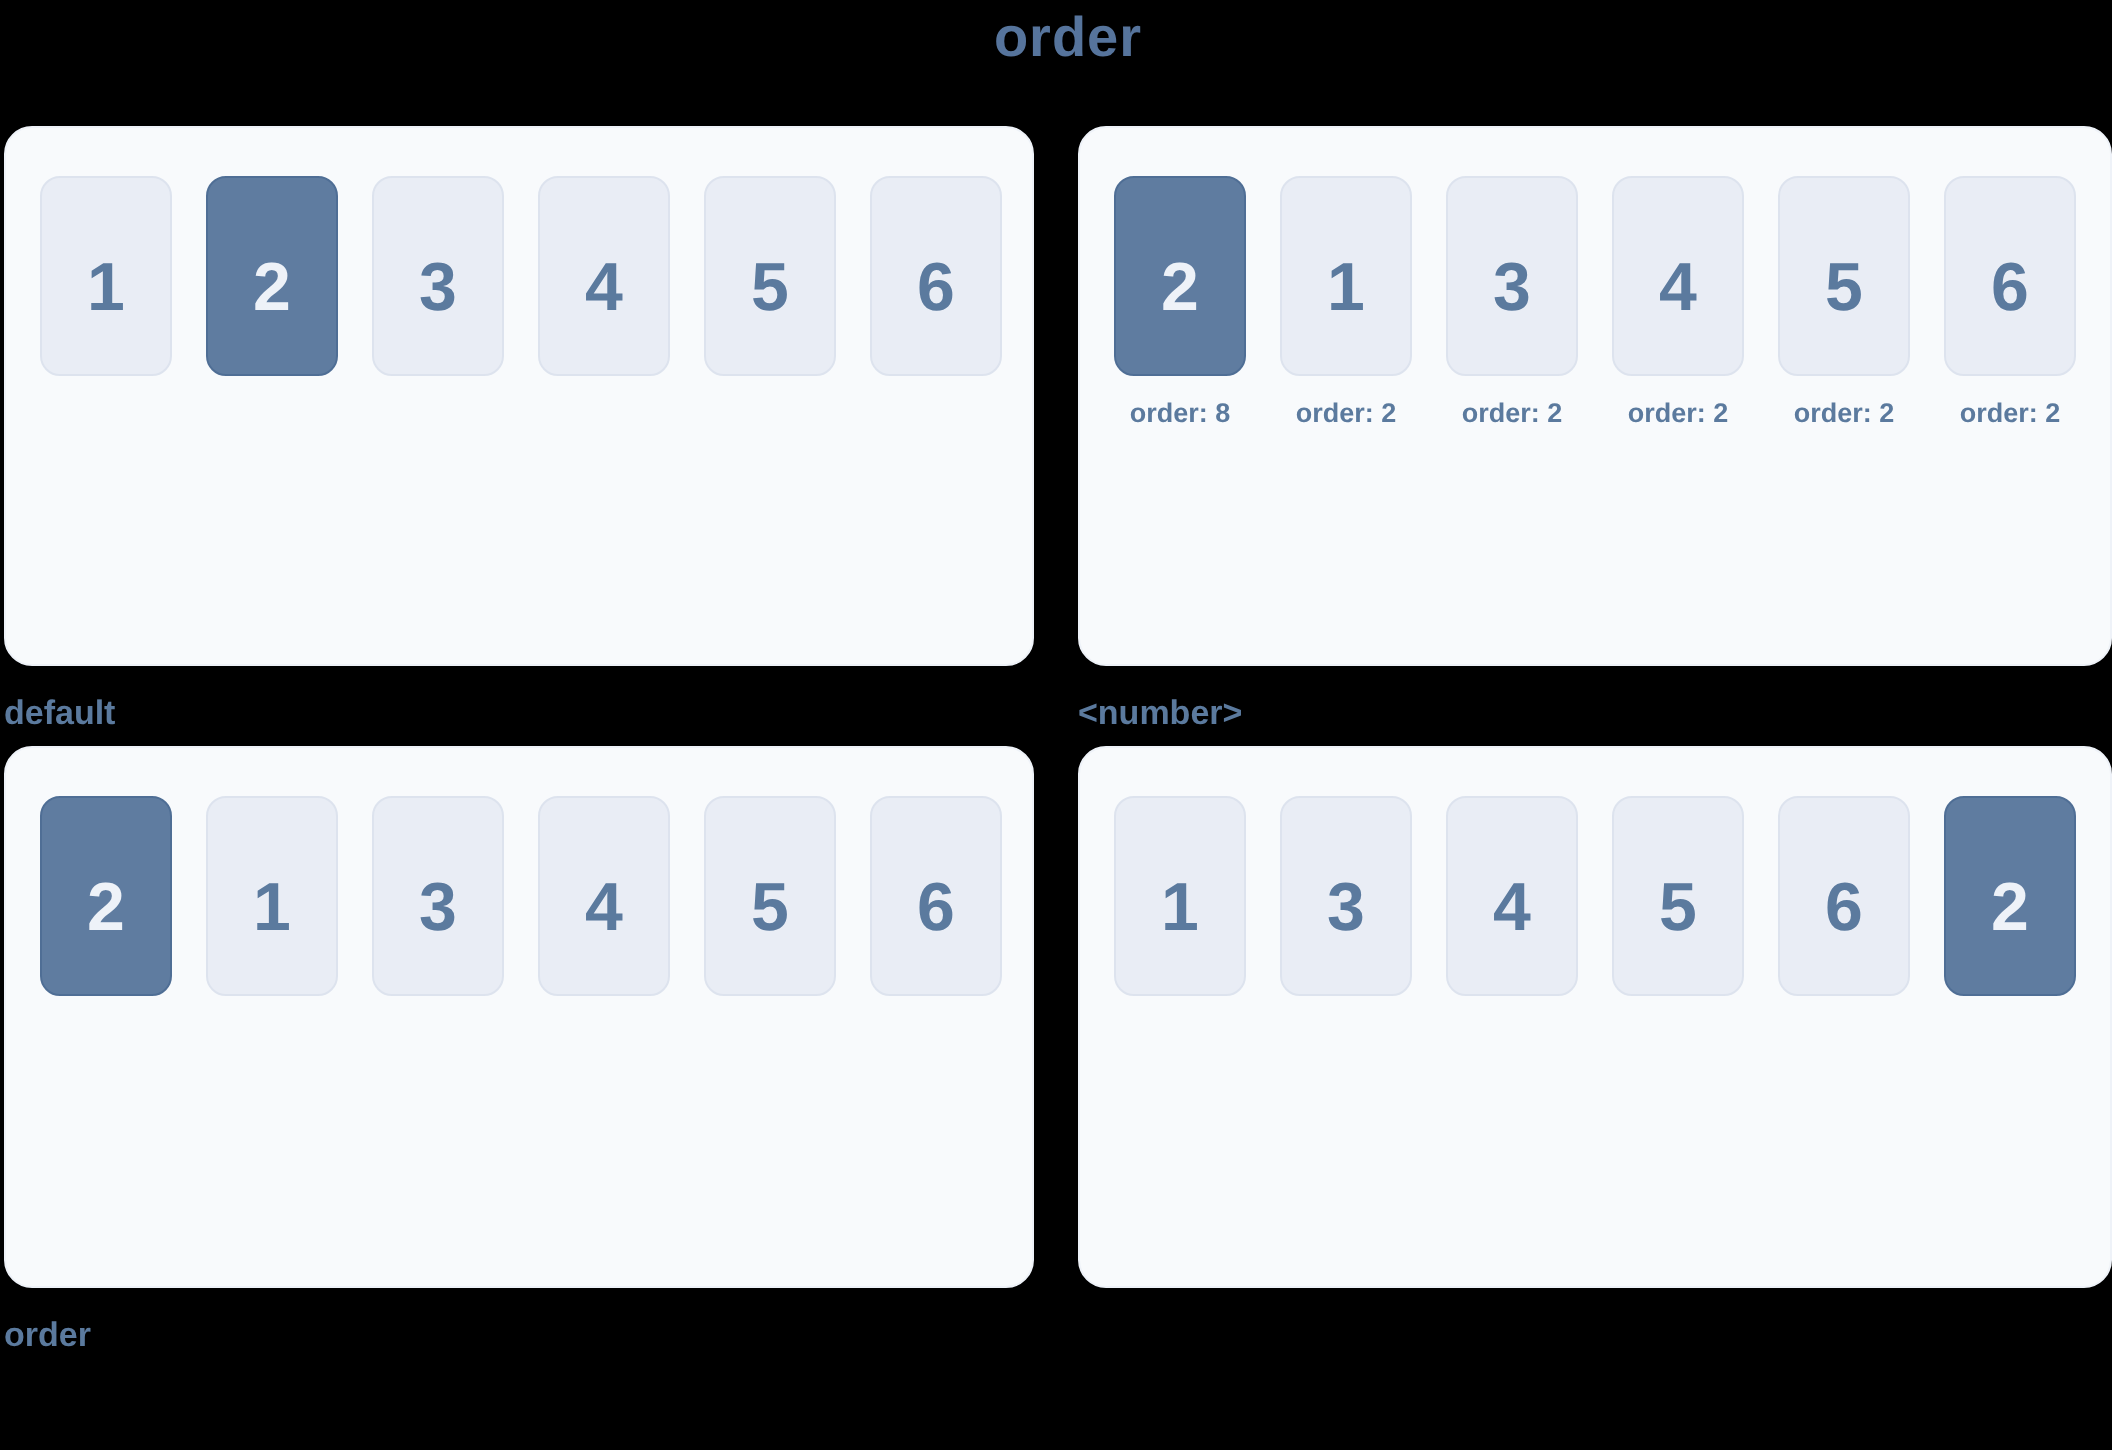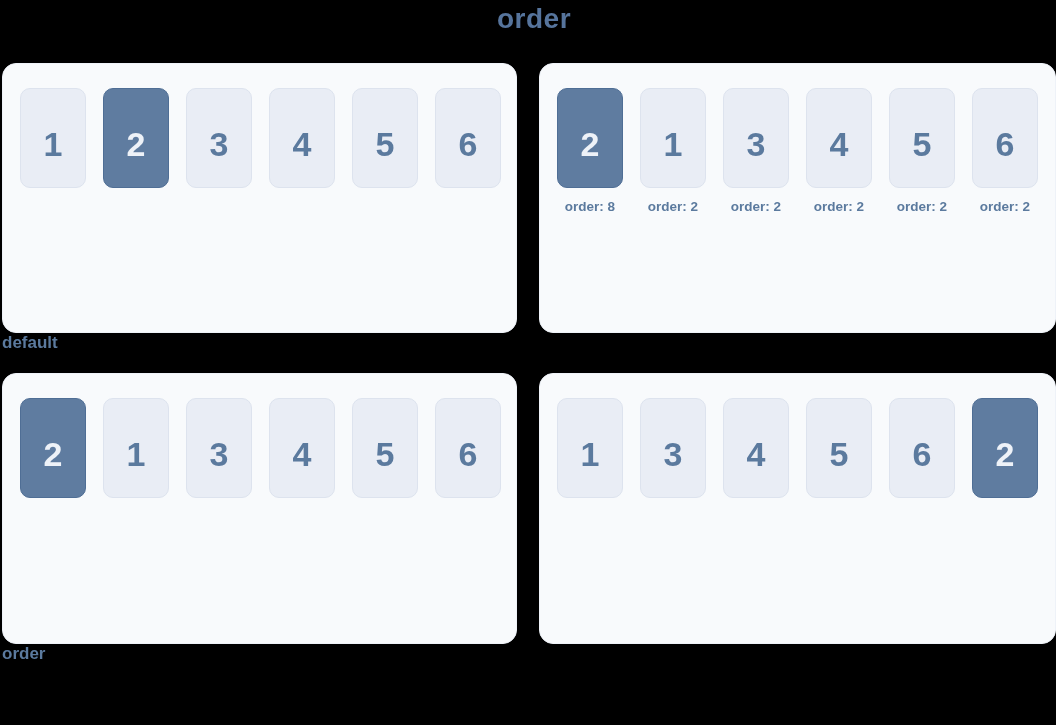--- a/index.html
+++ b/index.html
@@ -71,21 +71,21 @@
     color: var(--highlight-text, #eef2f8);
   }
   .sub {
     margin-top: 11px;
     font-size: 13.5px;
     font-weight: 600;
     color: var(--label-text, #5b7a9e);
     white-space: nowrap;
   }
   .panel-label {
-    margin-top: 0;
+    margin-top: 14px;
     font-size: 17px;
     font-weight: 700;
     color: var(--label-text, #5b7a9e);
   }
 </style>
 </head>
 <body>
 
 <div class="stage">
 
@@ -163,20 +163,21 @@
             <div class="sub">order: 2</div>
           </div>
           <div class="box-col">
             <div class="box">
               <span>6</span>
             </div>
             <div class="sub">order: 2</div>
           </div>
         </div>
     </div>
+    <div class="panel-label">&lt;number&gt;</div>
   </div>
 
   <div class="cell" style="left:2px; top:373px; width:515px;">
     <div class="panel" style="height:271px;">
       <div class="row">
           <div class="box-col">
             <div class="box highlight">
               <span>2</span>
             </div>
           </div>

